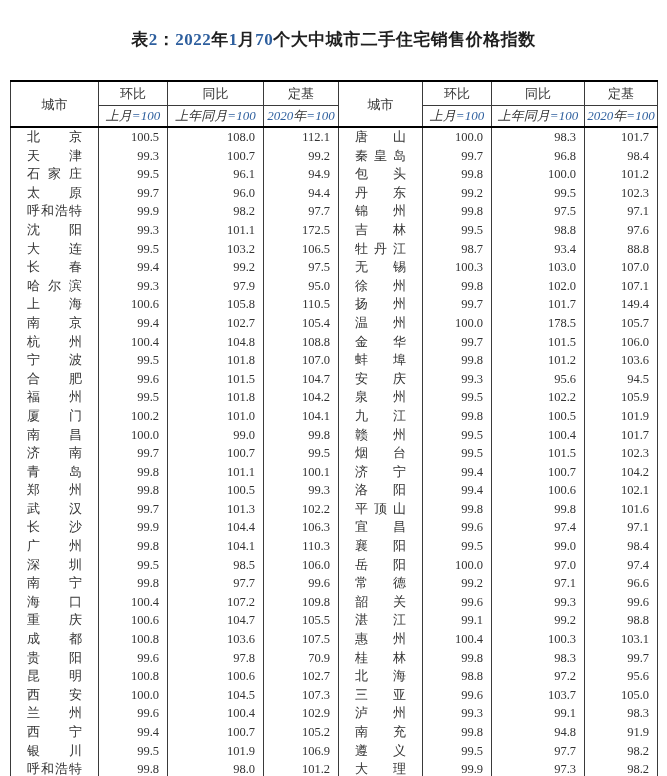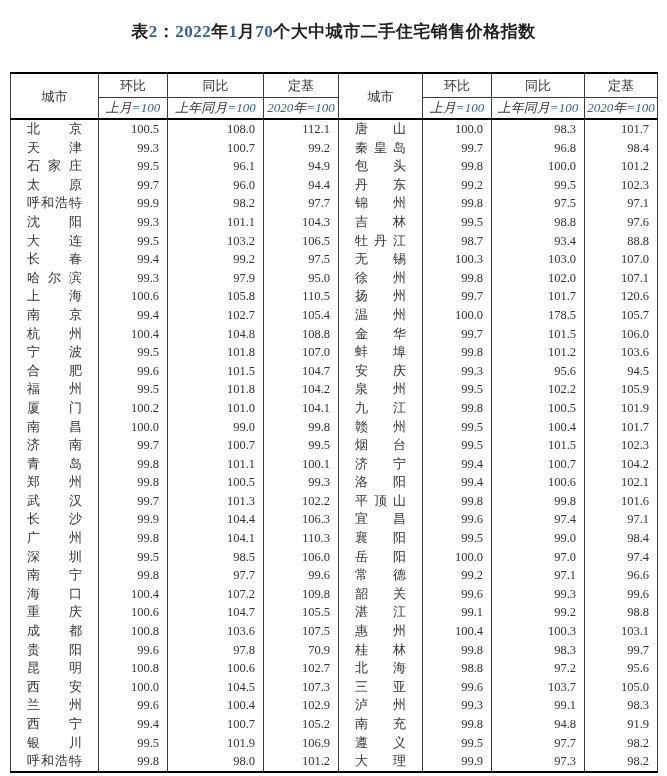--- a/index.html
+++ b/index.html
@@ -8,21 +8,21 @@
     --border-thin:#3a3a3a;
     --border-thick:#000000;
   }
   html,body{margin:0;padding:0;background:#ffffff;}
   body{
     width:667px;height:776px;overflow:hidden;
     font-family:"Liberation Serif","DejaVu Serif",serif;
     color:var(--text);
   }
   .page-title{
-    margin-top:20px;
+    margin-top:28px;
     text-align:center;
     font-size:17px;
     font-weight:bold;
     color:#1f1f1f;
     line-height:24px;
     letter-spacing:0.5px;
   }
   .num{color:var(--accent);}
   table.price-index{
     table-layout:fixed;
@@ -151,21 +151,21 @@
         <td class="val">97.7</td>
         <td class="city">锦州</td>
         <td class="val">99.8</td>
         <td class="val">97.5</td>
         <td class="val">97.1</td>
       </tr>
       <tr>
         <td class="city">沈阳</td>
         <td class="val">99.3</td>
         <td class="val">101.1</td>
-        <td class="val">104.3</td>
+        <td class="val">172.5</td>
         <td class="city">吉林</td>
         <td class="val">99.5</td>
         <td class="val">98.8</td>
         <td class="val">97.6</td>
       </tr>
       <tr>
         <td class="city">大连</td>
         <td class="val">99.5</td>
         <td class="val">103.2</td>
         <td class="val">106.5</td>
@@ -195,21 +195,21 @@
         <td class="val">107.1</td>
       </tr>
       <tr>
         <td class="city">上海</td>
         <td class="val">100.6</td>
         <td class="val">105.8</td>
         <td class="val">110.5</td>
         <td class="city">扬州</td>
         <td class="val">99.7</td>
         <td class="val">101.7</td>
-        <td class="val">120.6</td>
+        <td class="val">149.4</td>
       </tr>
       <tr>
         <td class="city">南京</td>
         <td class="val">99.4</td>
         <td class="val">102.7</td>
         <td class="val">105.4</td>
         <td class="city">温州</td>
         <td class="val">100.0</td>
         <td class="val">178.5</td>
         <td class="val">105.7</td>

